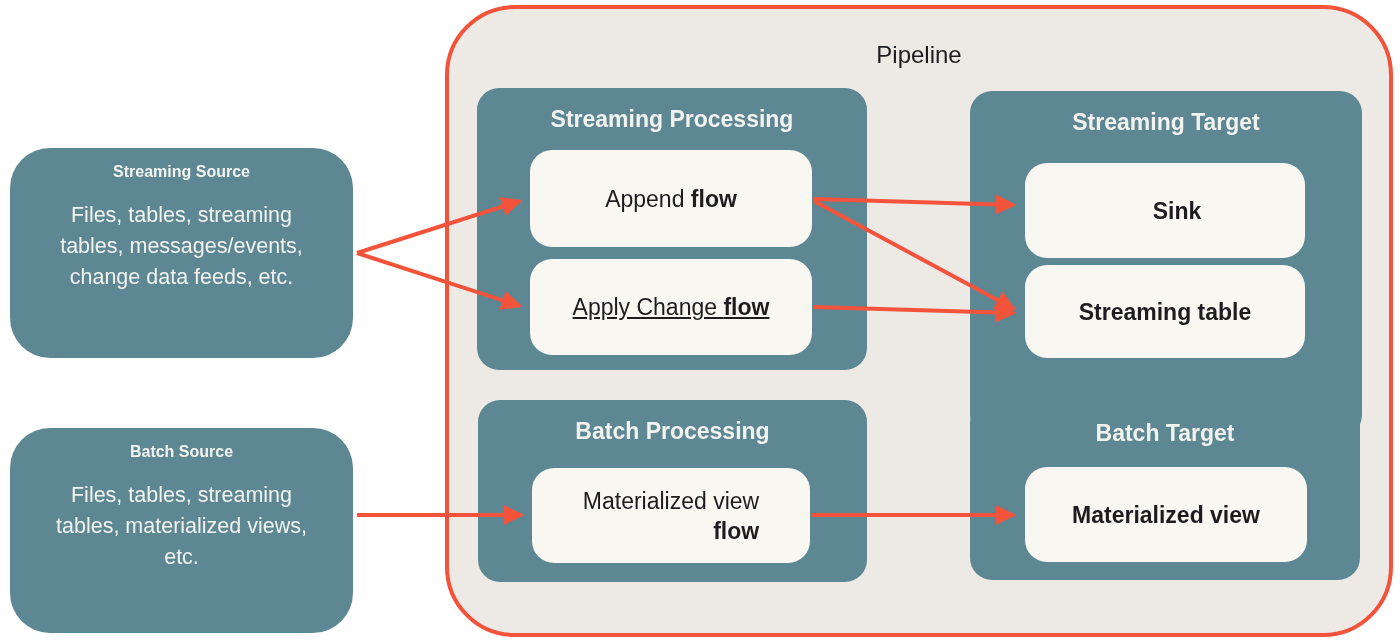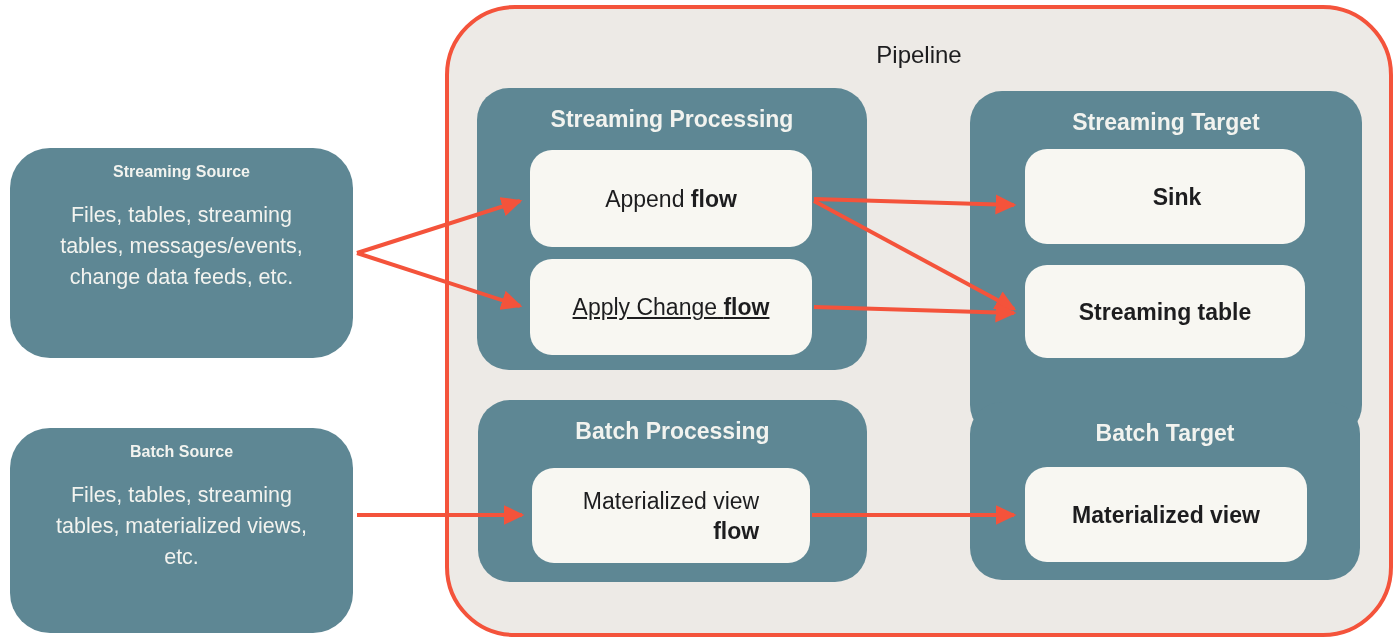--- a/index.html
+++ b/index.html
@@ -56,21 +56,21 @@
   .src-body {
     margin-top: 19px;
     font-size: 21.5px;
     line-height: 31px;
   }
   
   .group {
     position: absolute;
     box-sizing: border-box;
     background: var(--teal, #5e8794);
-    border-radius: 32px;
+    border-radius: 22px;
   }
   .group-streaming-processing { left: 477px; top: 88px;  width: 390px; height: 282px; }
   .group-streaming-target     { left: 970px; top: 91px;  width: 392px; height: 346px; }
   .group-batch-processing     { left: 478px; top: 400px; width: 389px; height: 182px; }
   .group-batch-target         { left: 970px; top: 402px; width: 390px; height: 178px; }
   .group-title {
     text-align: center;
     font-size: 23px;
     font-weight: bold;
     color: var(--light_text, #f2f3ef);
@@ -87,21 +87,21 @@
     justify-content: center;
     font-size: 23px;
     color: var(--dark_text, #1d1d1f);
     text-align: right;
   }
   .node .b { font-weight: bold; }
   .node-label { display: inline; line-height: 30px; }
   .node.stacked .node-label span { display: block; }
   .node-append        { left: 53px; top: 62px;  width: 282px; height: 97px; }
   .node-apply-change  { left: 53px; top: 171px; width: 282px; height: 96px; text-decoration: underline; }
-  .node-sink          { left: 55px; top: 58px;  width: 280px; height: 95px; padding-left: 24px; }
+  .node-sink          { left: 55px; top: 72px;  width: 280px; height: 95px; padding-left: 24px; }
   .node-streaming-tbl { left: 55px; top: 174px; width: 280px; height: 93px; }
   .node-mv-flow       { left: 54px; top: 68px;  width: 278px; height: 95px; }
   .node-mv-target     { left: 55px; top: 65px;  width: 282px; height: 95px; }
   
   .overlay {
     position: absolute;
     left: 0;
     top: 0;
     width: 1400px;
     height: 642px;

